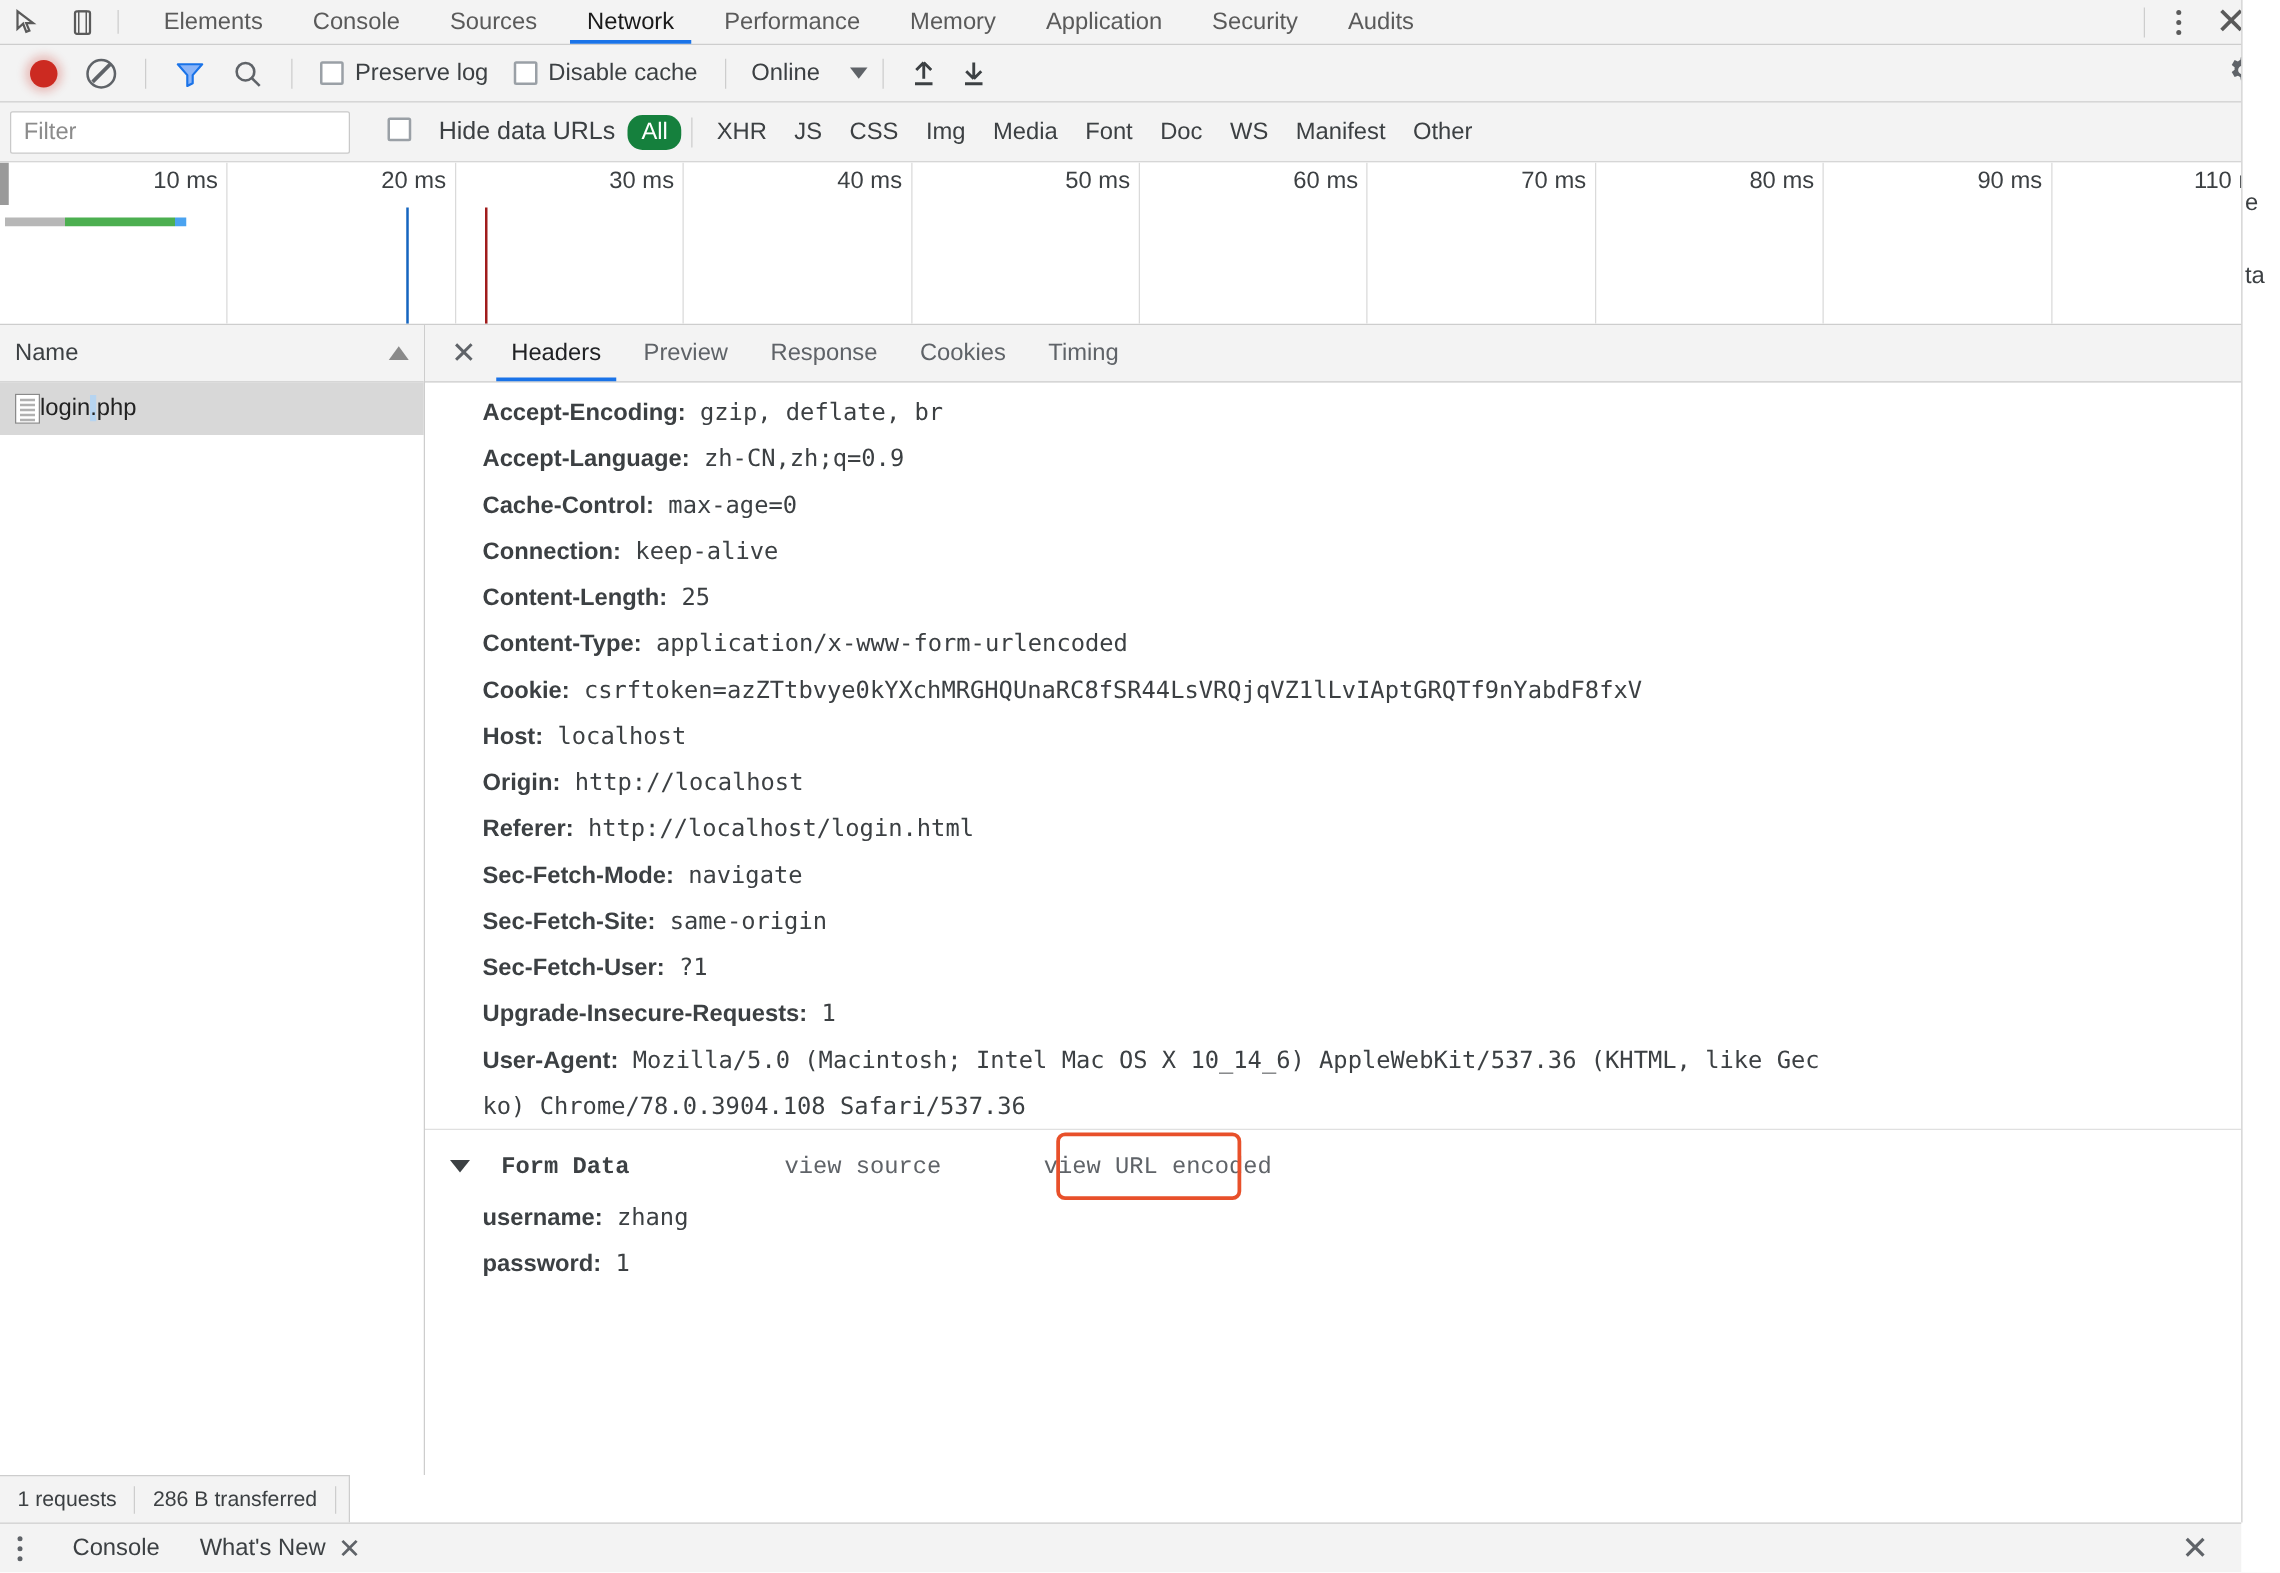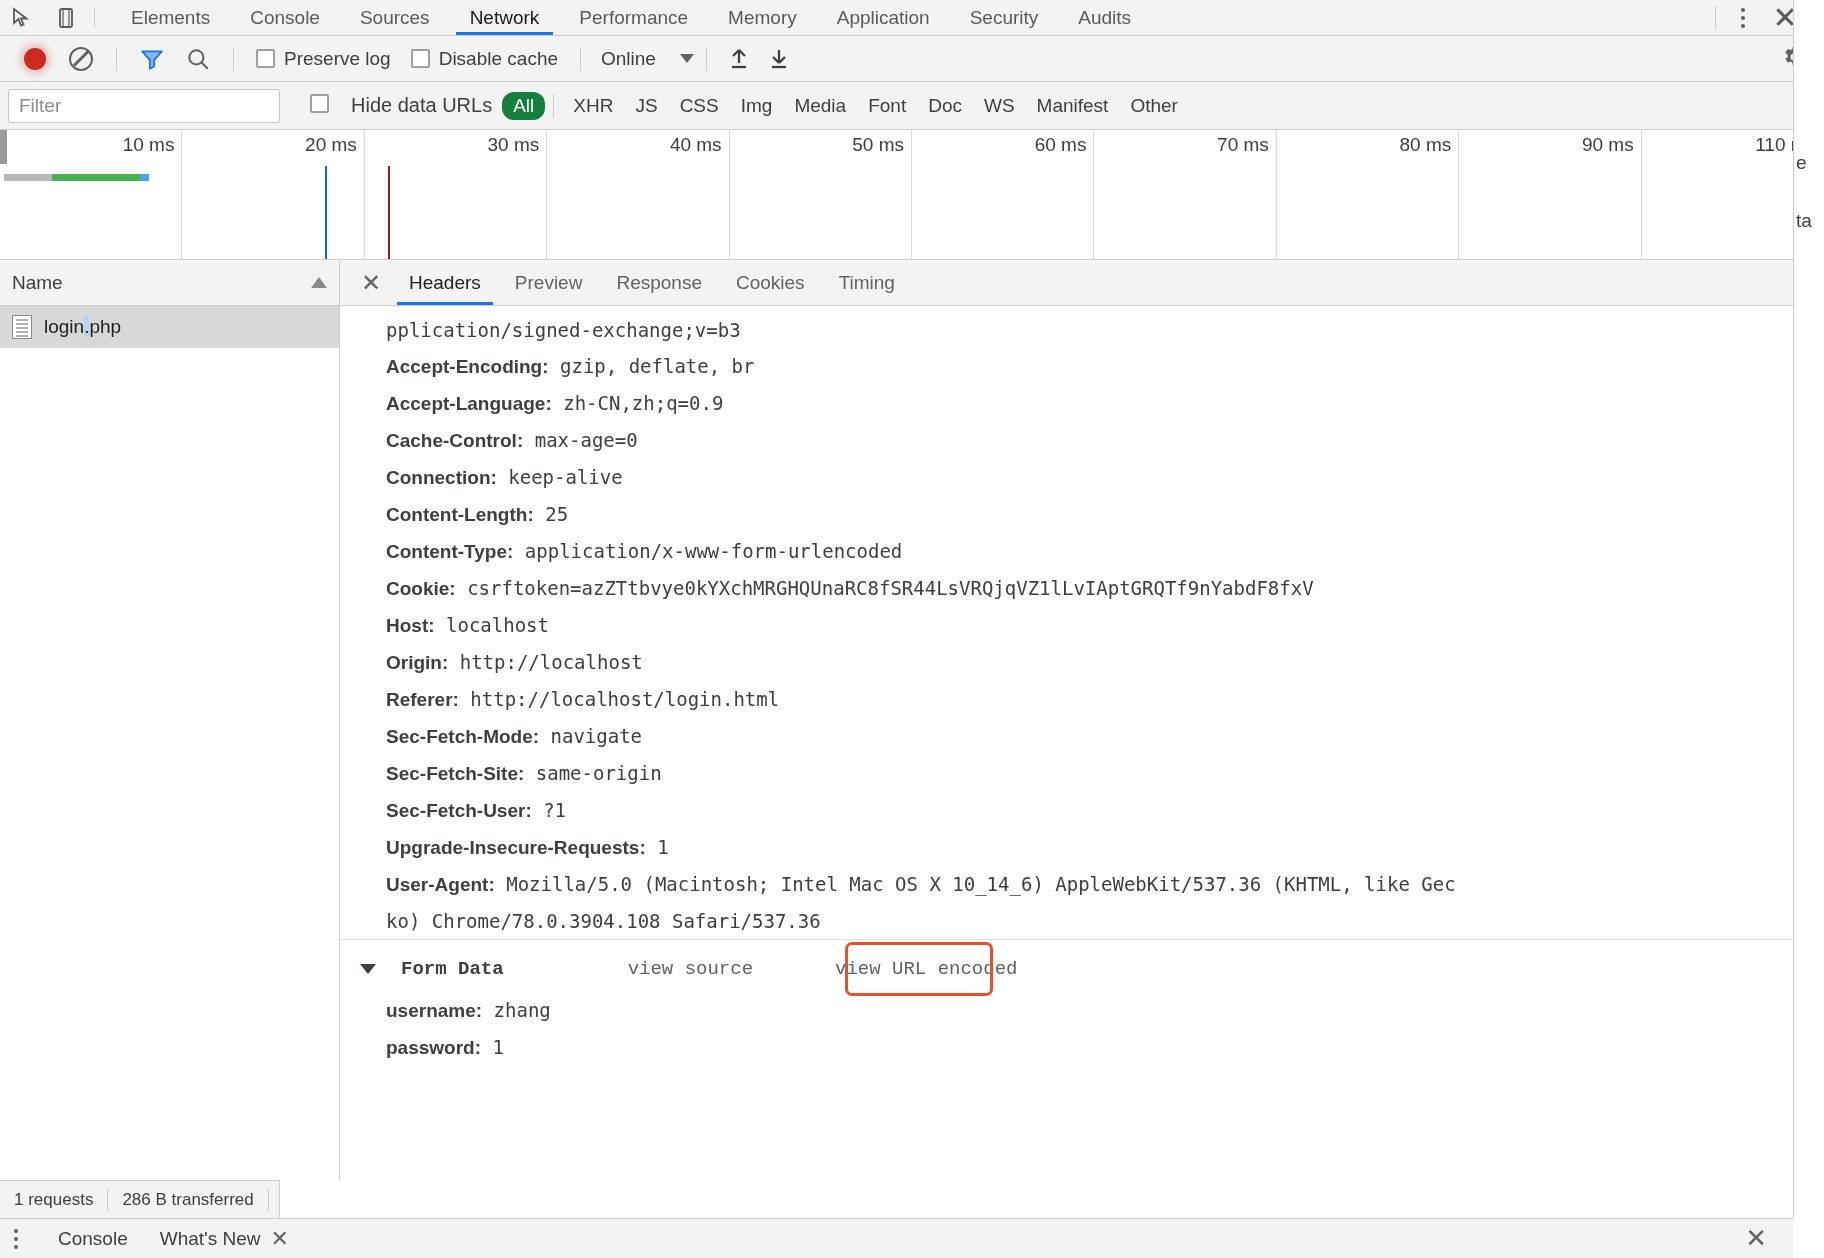--- a/index.html
+++ b/index.html
@@ -110,21 +110,21 @@
   
   .split { position:absolute; left:0; right:0; top:260px; bottom:78px; display:flex; }
   .leftpane { width:340px; border-right:1px solid #cdcdcd; display:flex; flex-direction:column; background:#fff; }
   .lp-header {
     height: 46px; background:#f3f3f3; border-bottom:1px solid #cdcdcd;
     display:flex; align-items:center; padding: 0 12px; font-size:19px; color:#3c4043;
   }
   .sort-arrow { margin-left:auto; width:0;height:0;
     border-left:8px solid transparent;border-right:8px solid transparent;border-bottom:11px solid #8a8a8a; }
   .row {
-    height: 42px; display:flex; align-items:center; gap:12px; padding: 0 12px;
+    height: 42px; display:flex; align-items:center; padding: 0 12px;
     font-size:19px; color:#222; background:#d8d8d8;
   }
   .doc-icon { width:20px; height:24px; border:1.5px solid #8a8a8a; background:#fff; position:relative; flex:none; }
   .doc-icon:before {
     content:""; position:absolute; left:3px; top:3px; right:3px; height:1.5px; background:#b0b0b0;
     box-shadow: 0 4px 0 #b0b0b0, 0 8px 0 #b0b0b0, 0 12px 0 #b0b0b0, 0 16px 0 #b0b0b0;
   }
   .sel-hl { background:#b6d4f0; }
 
   .rightpane { flex:1; display:flex; flex-direction:column; min-width:0; background:#fff; position:relative; }
@@ -399,21 +399,20 @@
           </div>
         <div class="rtab">
             <span>Cookies</span>
           </div>
         <div class="rtab">
             <span>Timing</span>
           </div>
       </div>
 
       <div class="headers-body">
-        <div class="hline"><span>pplication/signed-exchange;v=b3</span></div>
 
         <div class="hline"><b>Accept-Encoding:</b> <span>gzip, deflate, br</span></div>
         <div class="hline"><b>Accept-Language:</b> <span>zh-CN,zh;q=0.9</span></div>
         <div class="hline"><b>Cache-Control:</b> <span>max-age=0</span></div>
         <div class="hline"><b>Connection:</b> <span>keep-alive</span></div>
         <div class="hline"><b>Content-Length:</b> <span>25</span></div>
         <div class="hline"><b>Content-Type:</b> <span>application/x-www-form-urlencoded</span></div>
         <div class="hline"><b>Cookie:</b> <span>csrftoken=azZTtbvye0kYXchMRGHQUnaRC8fSR44LsVRQjqVZ1lLvIAptGRQTf9nYabdF8fxV</span></div>
         <div class="hline"><b>Host:</b> <span>localhost</span></div>
         <div class="hline"><b>Origin:</b> <span>http://localhost</span></div>

